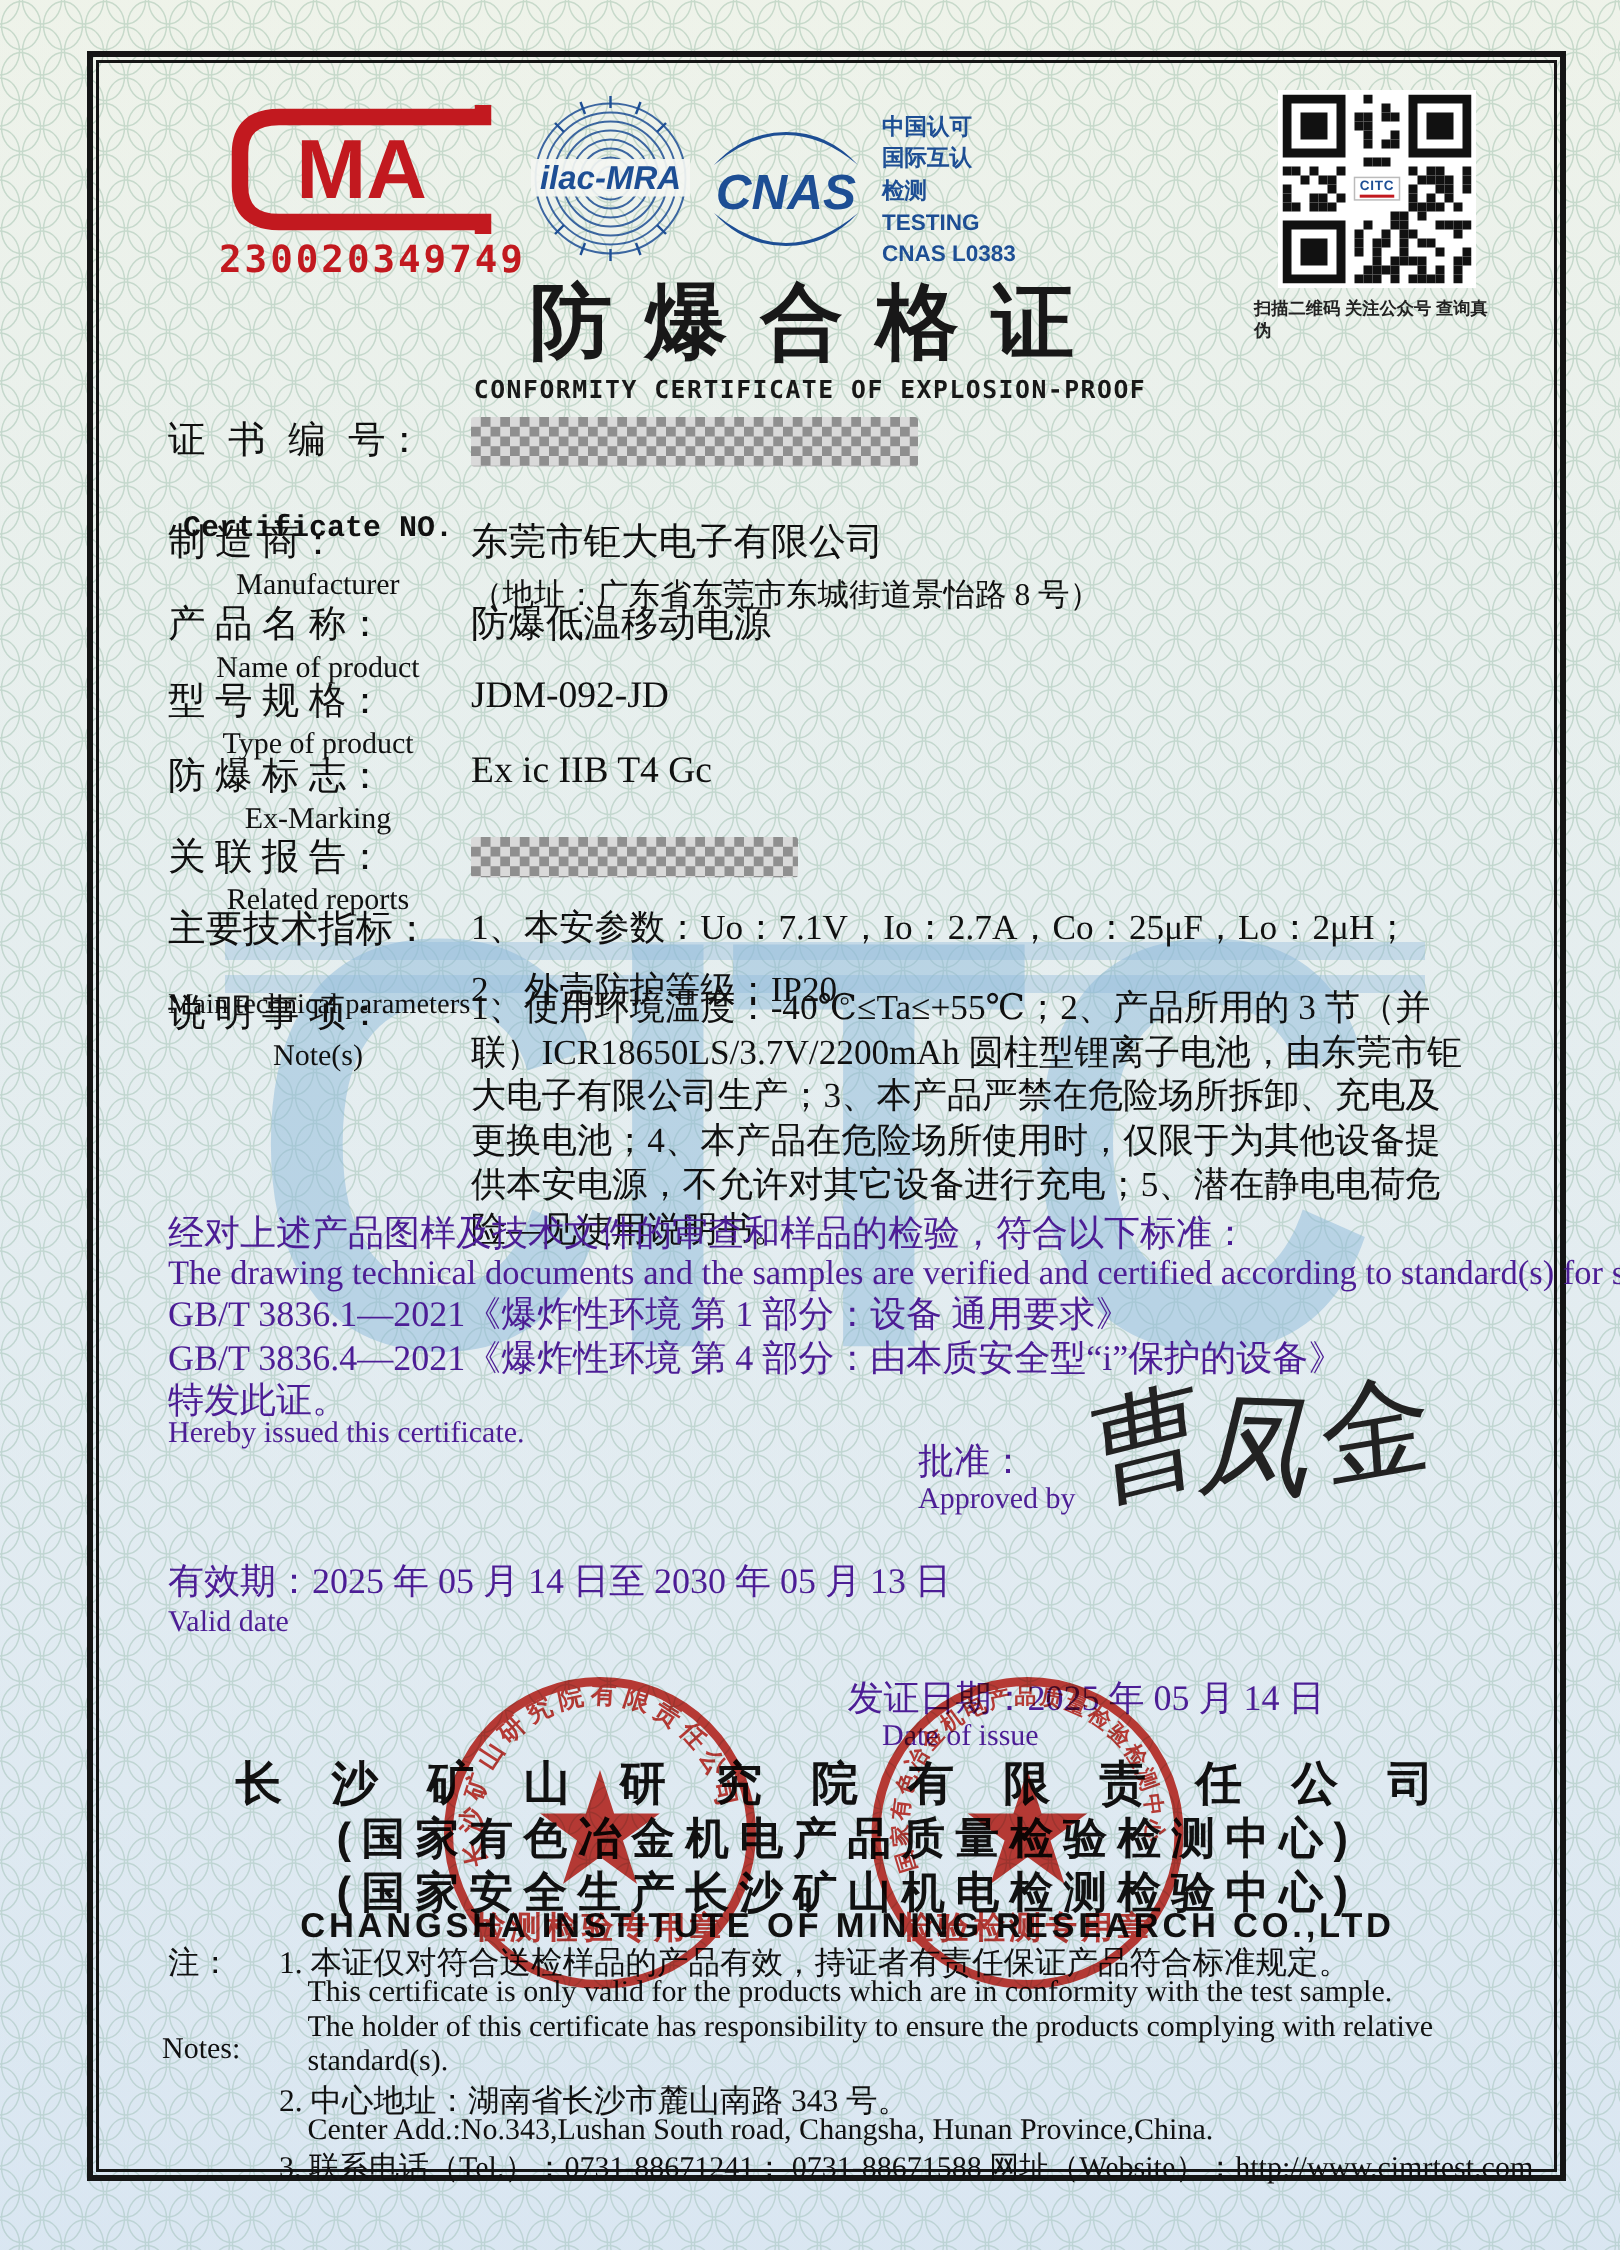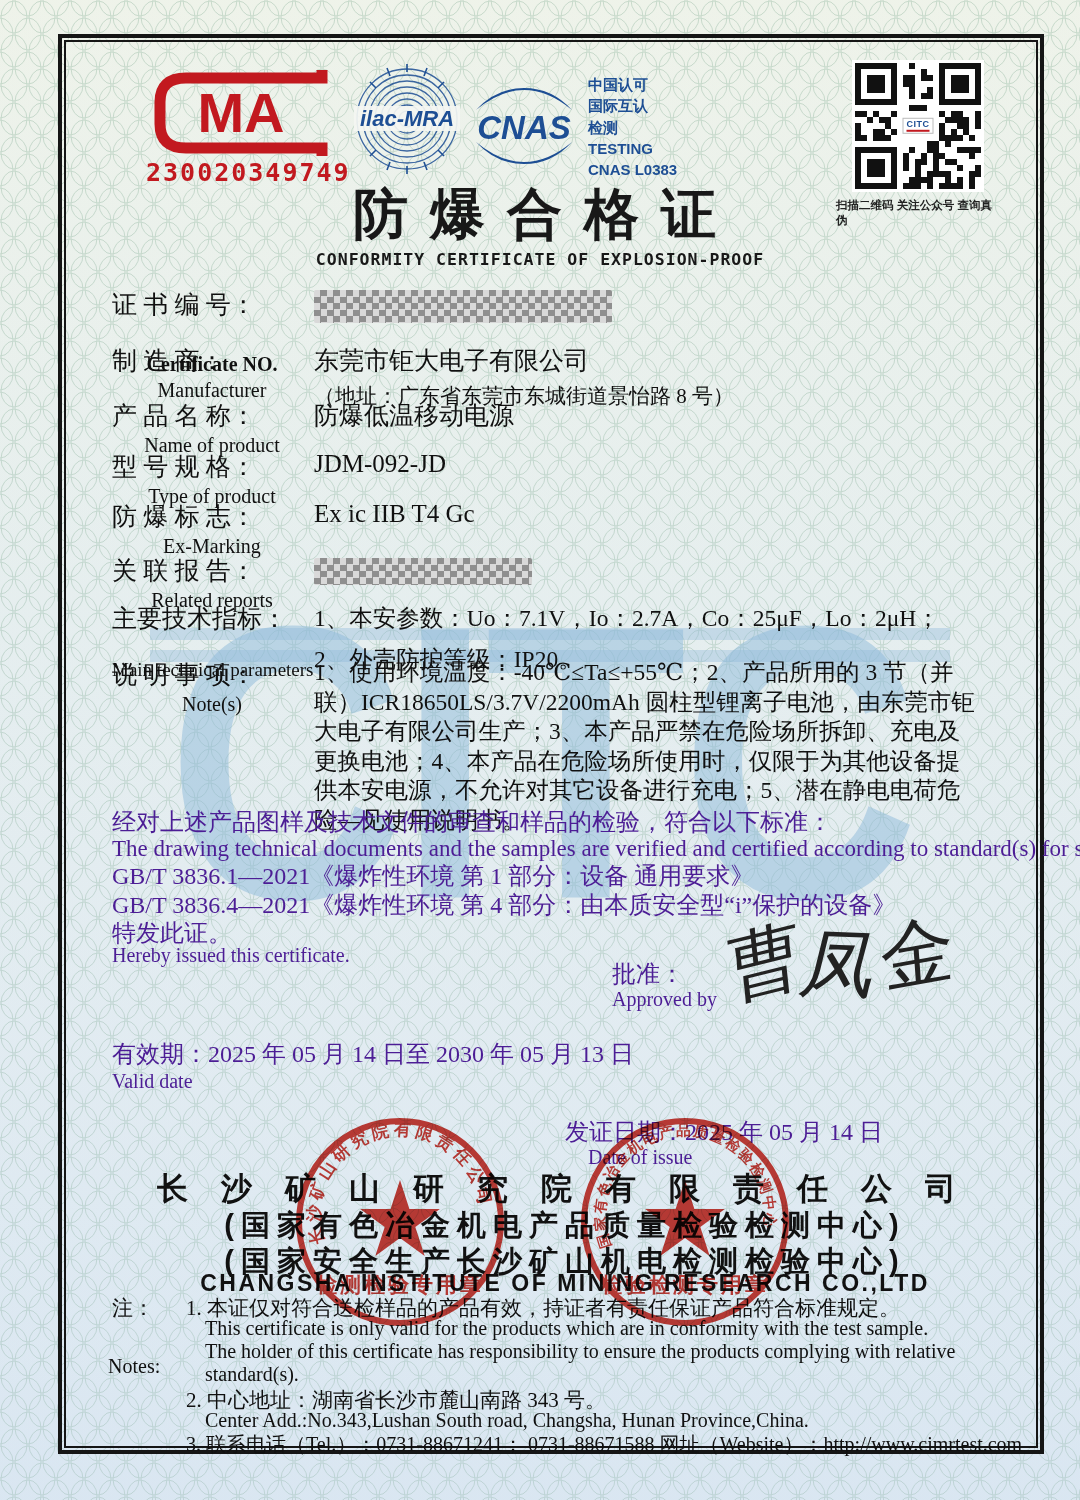--- a/index.html
+++ b/index.html
@@ -258,21 +258,21 @@
         <rect x="102" y="120" width="6" height="6" fill="#111"></rect>
         <rect x="114" y="120" width="6" height="6" fill="#111"></rect>
       </svg>
     <div class="qr-label"><span>CITC</span><span class="bar"></span></div>
   </div>
   <div class="qr-caption">扫描二维码 关注公众号 查询真伪</div>
 
   <div class="doc-title hei">防爆合格证</div>
   <div class="doc-subtitle mono">CONFORMITY CERTIFICATE OF EXPLOSION-PROOF</div>
 
-  <div class="frow" style="top:288px;">
+  <div class="frow" style="top:276px;font-family:Liberation Mono, monospace;">
     <div class="fl">
         <div class="fl-cn">证 书 编 号：</div>
       <div class="fl-en b">Certificate NO.</div>
       </div>
     <div class="fv">
         <div class="mosaic" style="width:298px;height:33px;margin-top:2px;"></div>
       </div>
   </div>
 
   <div class="frow" style="top:344px;">

